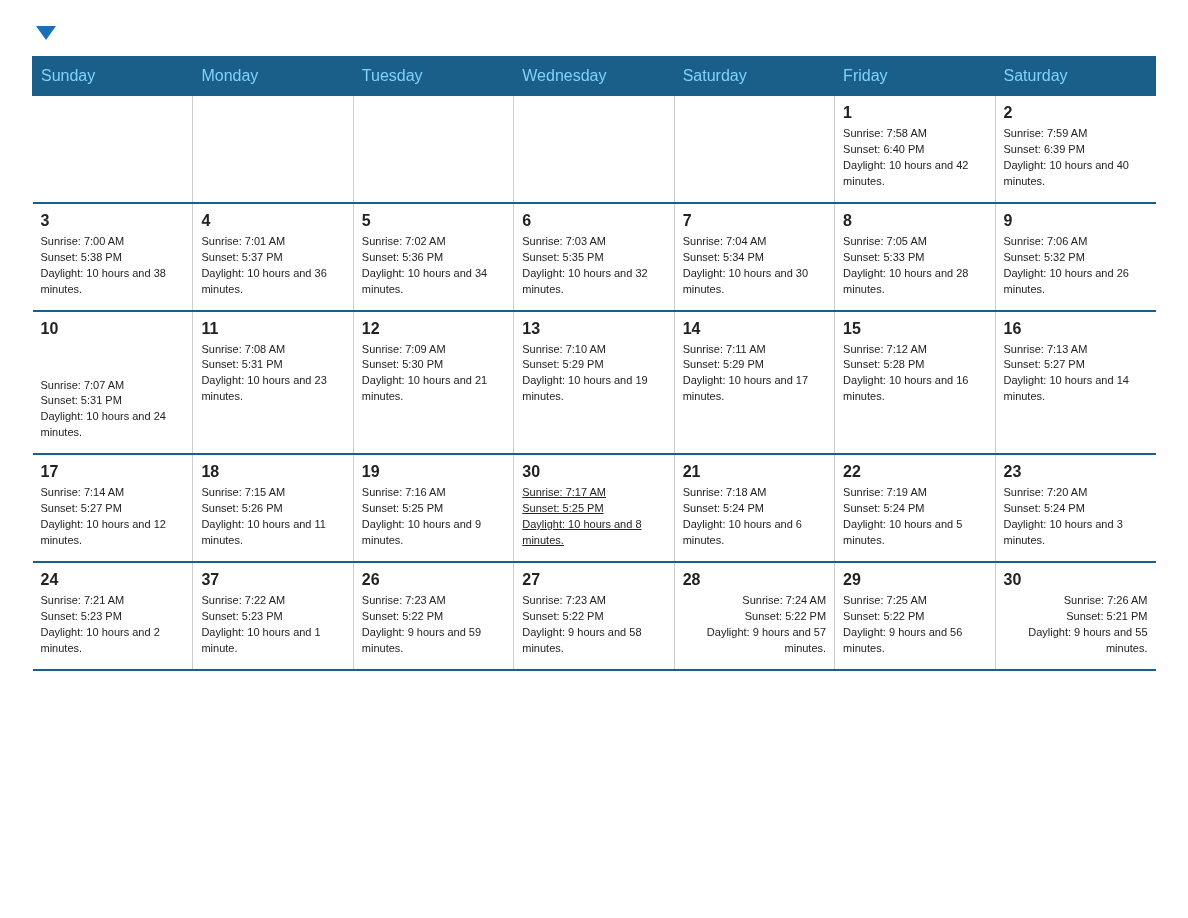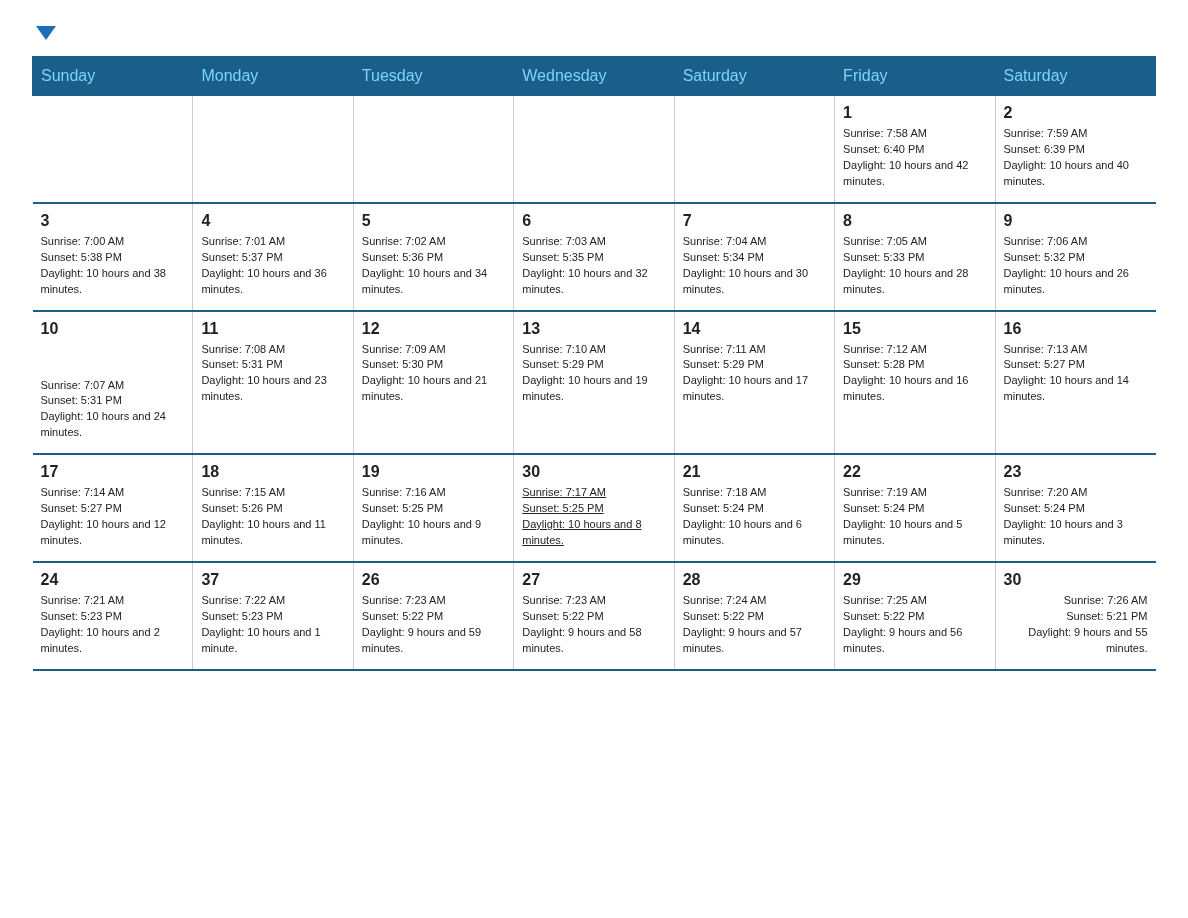--- a/index.html
+++ b/index.html
@@ -297,21 +297,21 @@
 Daylight: 9 hours and 59 minutes.</div>
         </td>
         <td>
           <span class="day-num">27</span>
           <div class="day-info" style="white-space: pre-line;">Sunrise: 7:23 AM
 Sunset: 5:22 PM
 Daylight: 9 hours and 58 minutes.</div>
         </td>
         <td>
           <span class="day-num">28</span>
-          <div class="day-info" style="white-space: pre-line;">Sunrise: 7:24 AM
+          <div class="day-info" style="white-space: pre-line; text-align: right;">Sunrise: 7:24 AM
 Sunset: 5:22 PM
 Daylight: 9 hours and 57 minutes.</div>
         </td>
         <td>
           <span class="day-num">29</span>
           <div class="day-info" style="white-space: pre-line;">Sunrise: 7:25 AM
 Sunset: 5:22 PM
 Daylight: 9 hours and 56 minutes.</div>
         </td>
         <td>

